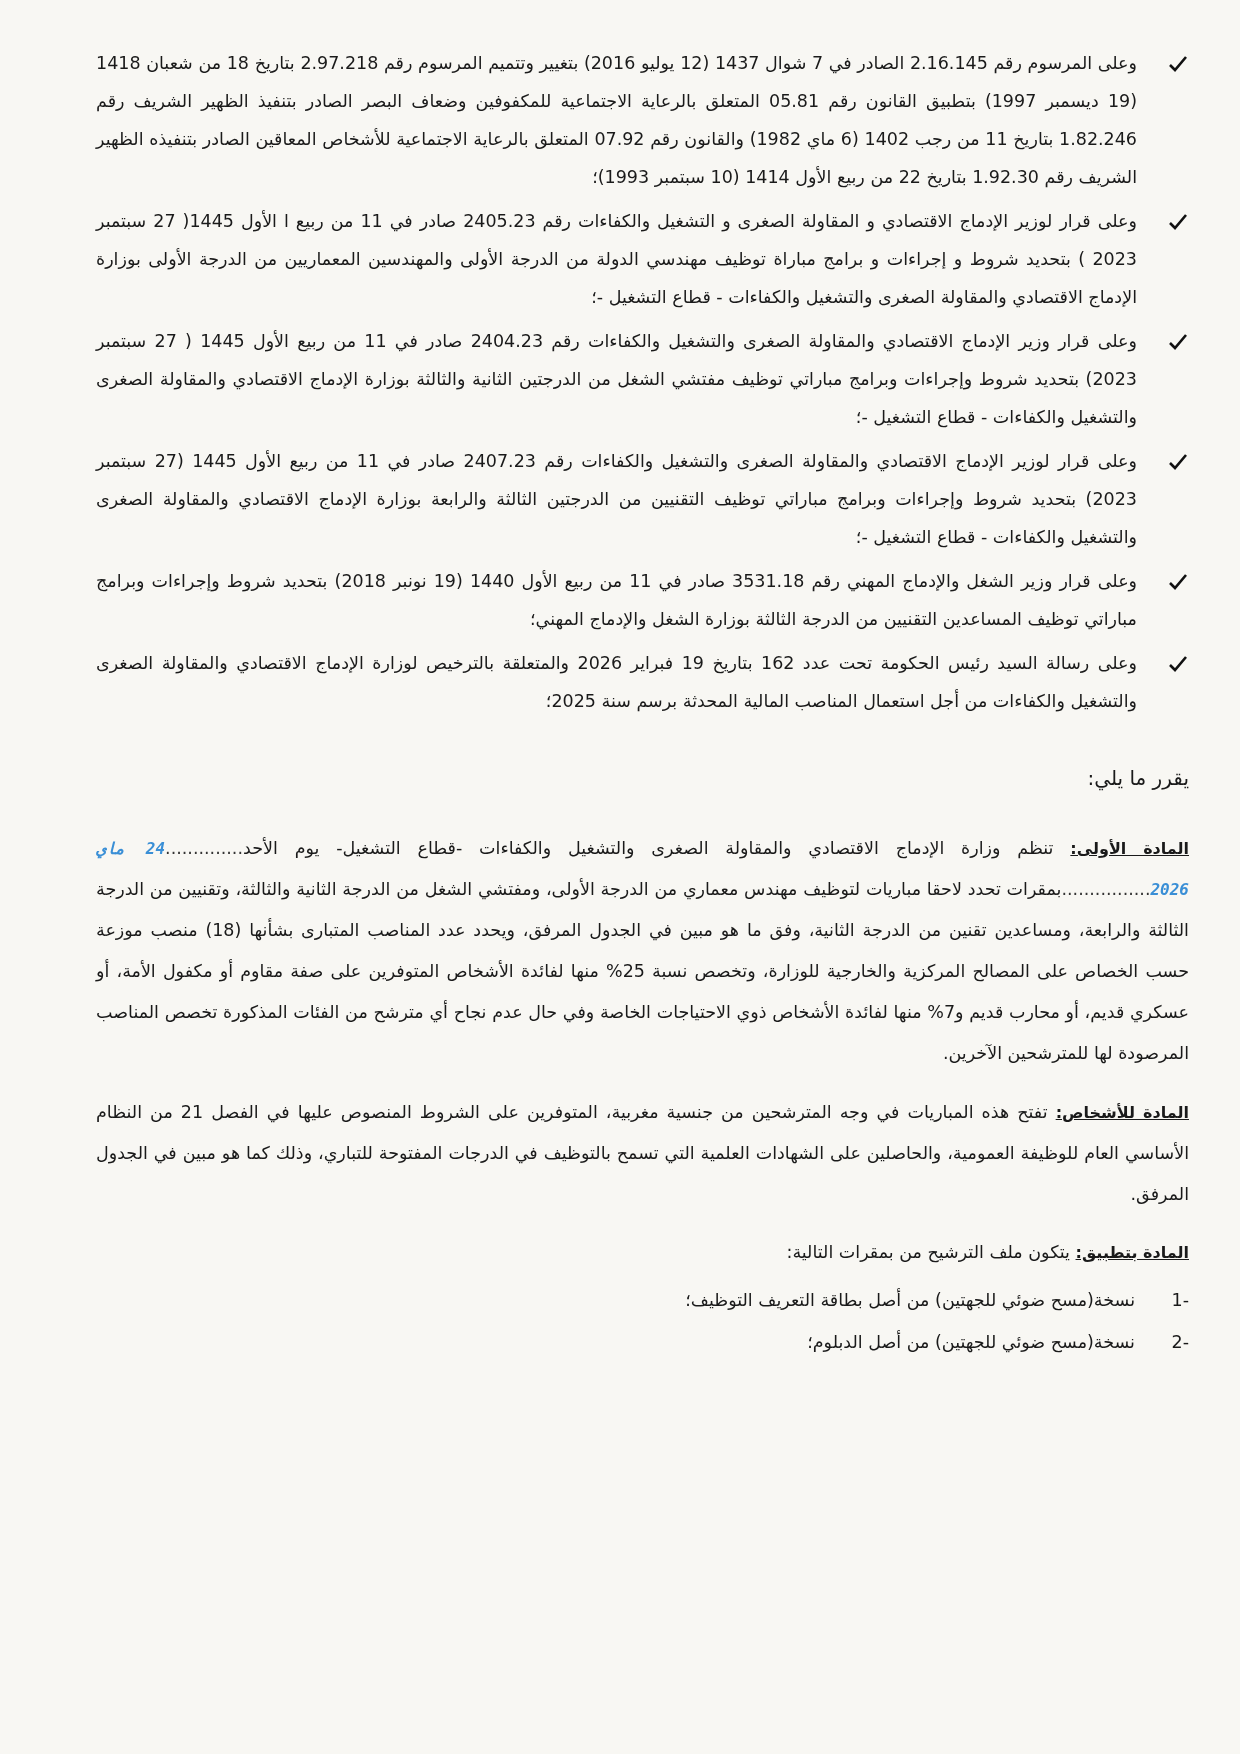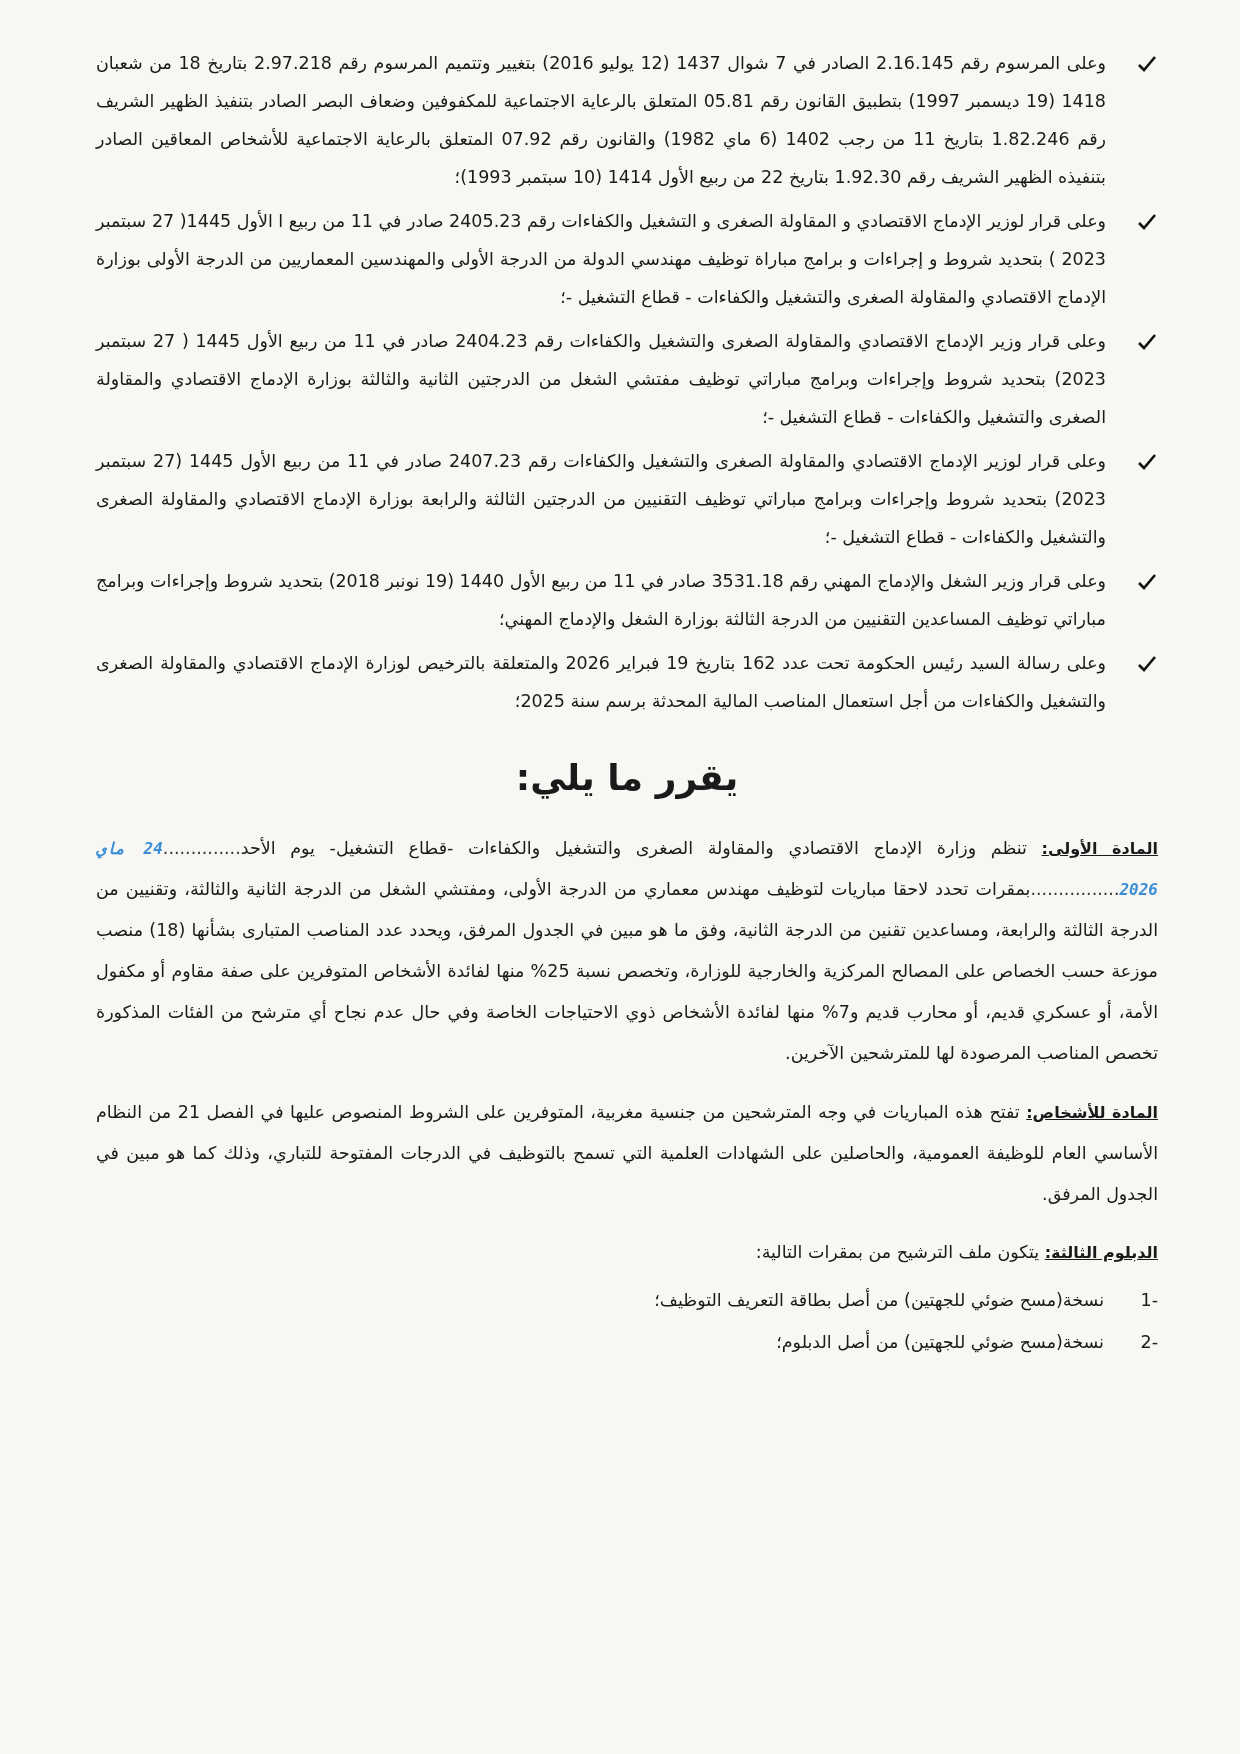--- a/index.html
+++ b/index.html
@@ -13,21 +13,21 @@
       font-family: "DejaVu Sans", sans-serif;
       color: #1a1a1a;
       overflow: hidden;
     }
     .page {
       position: relative;
       width: 1240px;
       height: 1754px;
       direction: rtl;
       box-sizing: border-box;
-      padding: 44px 82px 0 96px;
+      padding: 44px 51px 0 96px;
     }
     .considerations {
       margin: 0;
       padding: 0;
       list-style: none;
     }
     .consideration {
       position: relative;
       padding-right: 52px;
       font-size: 17.5px;
@@ -40,23 +40,22 @@
       right: 0;
       top: 6px;
       width: 22px;
       height: 22px;
     }
     .check-icon svg {
       width: 22px;
       height: 22px;
     }
     .decision-title {
-      text-align: center;
-      font-size: 36px;
-      font-weight: bold;
+      font-size: 20px;
+      font-weight: normal;
       margin: 38px 0 30px 0;
       line-height: 40px;
     }
     .article {
       font-size: 17.5px;
       line-height: 41px;
       text-align: justify;
       margin-bottom: 6px;
     }
     .article-label {
@@ -140,21 +139,21 @@
 
   <p class="article">
     <span class="article-label">المادة الأولى:</span><span> تنظم وزارة الإدماج الاقتصادي والمقاولة الصغرى والتشغيل والكفاءات -قطاع التشغيل- يوم الأحد</span><span class="dots">..............</span><span class="stamp-date">24 ماي 2026</span><span class="dots">................</span><span>بمقرات تحدد لاحقا مباريات لتوظيف مهندس معماري من الدرجة الأولى، ومفتشي الشغل من الدرجة الثانية والثالثة، وتقنيين من الدرجة الثالثة والرابعة، ومساعدين تقنين من الدرجة الثانية، وفق ما هو مبين في الجدول المرفق، ويحدد عدد المناصب المتبارى بشأنها (18) منصب موزعة حسب الخصاص على المصالح المركزية والخارجية للوزارة، وتخصص نسبة 25% منها لفائدة الأشخاص المتوفرين على صفة مقاوم أو مكفول الأمة، أو عسكري قديم، أو محارب قديم و7% منها لفائدة الأشخاص ذوي الاحتياجات الخاصة وفي حال عدم نجاح أي مترشح من الفئات المذكورة تخصص المناصب المرصودة لها للمترشحين الآخرين.</span>
   </p>
 
   <p class="article">
     <span class="article-label">المادة للأشخاص:</span><span> تفتح هذه المباريات في وجه المترشحين من جنسية مغربية، المتوفرين على الشروط المنصوص عليها في الفصل 21 من النظام الأساسي العام للوظيفة العمومية، والحاصلين على الشهادات العلمية التي تسمح بالتوظيف في الدرجات المفتوحة للتباري، وذلك كما هو مبين في الجدول المرفق.</span>
   </p>
 
   <p class="article">
-    <span class="article-label">الدبلوم الثالثة:</span><span> يتكون ملف الترشيح من بمقرات التالية:</span>
+    <span class="article-label">المادة بتطبيق:</span><span> يتكون ملف الترشيح من بمقرات التالية:</span>
   </p>
 
   <ul class="doc-list">
     <li class="doc-list-item">
       <span class="doc-list-num">-1</span>
       <span>نسخة(مسح ضوئي للجهتين) من أصل بطاقة التعريف التوظيف؛</span>
     </li>
     <li class="doc-list-item">
       <span class="doc-list-num">-2</span>
       <span>نسخة(مسح ضوئي للجهتين) من أصل الدبلوم؛</span>

